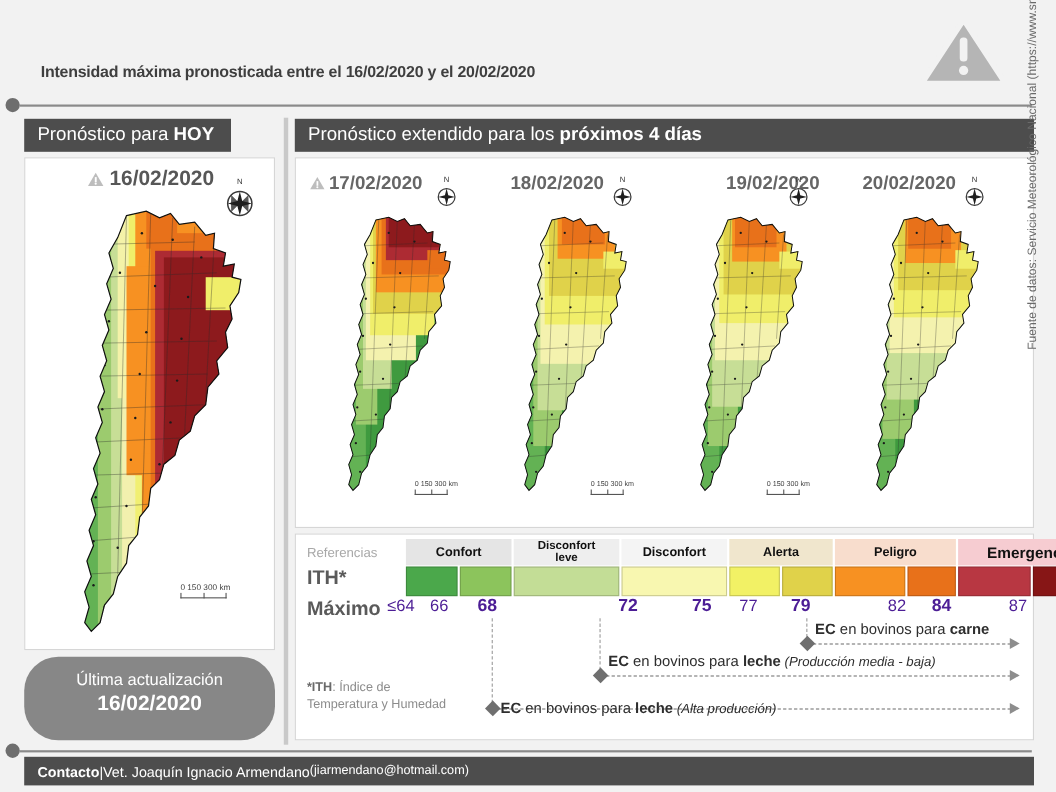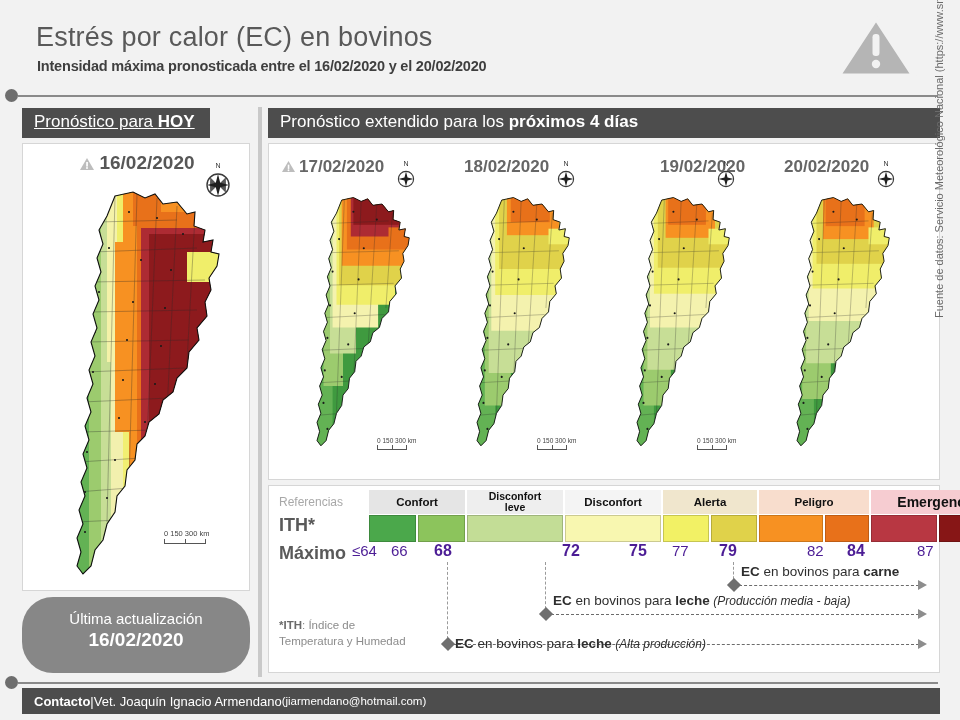--- a/index.html
+++ b/index.html
@@ -34,21 +34,21 @@
   #rail-top { top:95px; width:920px; }
   #rail-bot { top:682px; width:920px; }
   #dot-top { left:5px; top:89px; }
   #dot-bot { left:5px; top:676px; }
 
   
   .panel-head {
     position:absolute; background:#4d4d4d; color:#fff;
     font-size:17px; padding:4px 12px 6px 12px; white-space:nowrap;
   }
-  #head-today { left:22px; top:108px; width:188px;text-decoration:underline; }
+  #head-today { left:22px; top:108px; width:188px; }
   #head-ext   { left:268px; top:108px; width:672px; }
   .panel-head b { font-weight:bold; }
 
   
   #vsep { position:absolute; left:258px; top:107px; width:4px; height:570px; background:#c9c9c9; }
 
   
   #card-today {
     position:absolute; left:22px; top:143px; width:228px; height:448px;
     background:#fff; border:1px solid #d6d6d6;
@@ -134,21 +134,20 @@
   .compass { position:absolute; }
   .compass .n { position:absolute; left:50%; top:-10px; transform:translateX(-50%); font-size:7px; color:#333;}
   .scalebar { position:absolute; font-size:6.5px; color:#444; white-space:nowrap; }
   .scalebar .bar { margin-top:1px; height:5px; border:1px solid #555; border-top:none; position:relative;}
   .scalebar .bar i { position:absolute; left:50%; top:0; width:1px; height:5px; background:#555; }
 </style>
 </head>
 <body>
 
 <div id="header">
-  <div id="title">Estrés por calor (EC) en bovinos</div>
   <div id="subtitle">Intensidad máxima pronosticada entre el 16/02/2020 y el 20/02/2020</div>
   <svg id="warn-tri" viewBox="0 0 84 66">
     <path d="M42 4 L80 62 L4 62 Z" fill="#b5b5b5" stroke="#f2f2f2" stroke-width="5" stroke-linejoin="round"></path>
     <rect x="38.5" y="20" width="7" height="22" rx="3.2" fill="#f2f2f2"></rect>
     <circle cx="42" cy="50" r="4.2" fill="#f2f2f2"></circle>
   </svg>
 </div>
 
 <div class="rail-line" id="rail-top"></div>
 <div class="rail-dot" id="dot-top"></div>

